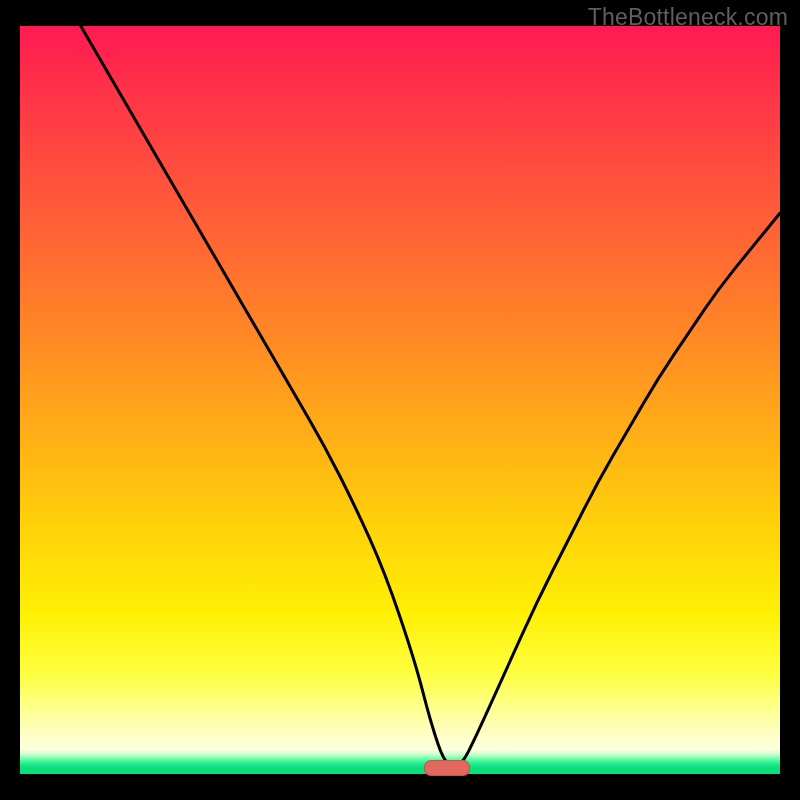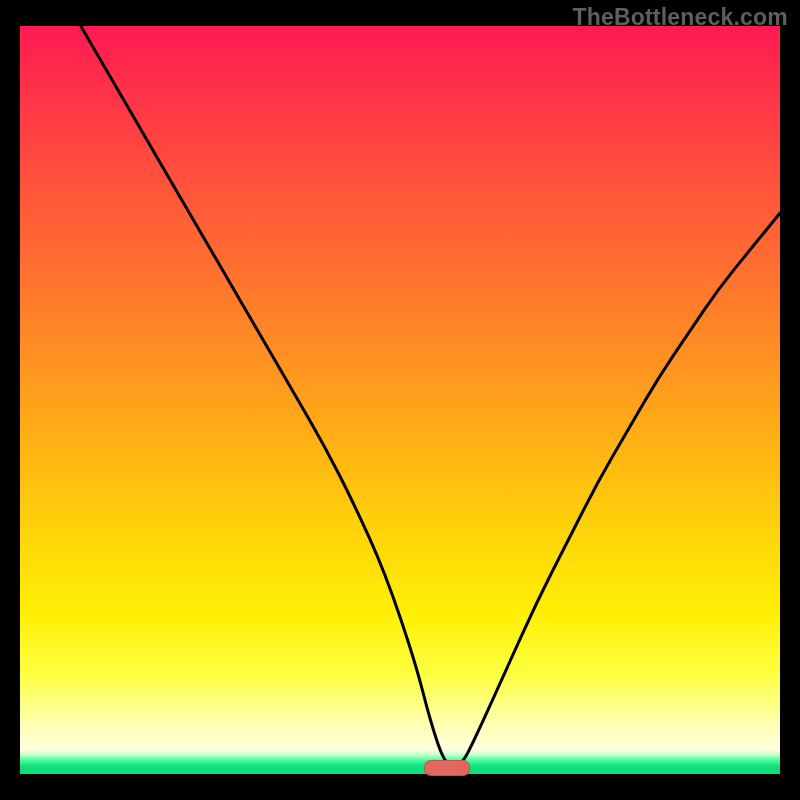--- a/index.html
+++ b/index.html
@@ -16,21 +16,21 @@
     width: 800px;
     height: 800px;
     background: #000;
   }
   .watermark {
     position: absolute;
     top: 4px;
     right: 12px;
     color: #5f5f5f;
     font-size: 23px;
-    font-weight: 700;
+    font-weight: 400;
     letter-spacing: 0.2px;
     z-index: 10;
   }
   .plot-area {
     position: absolute;
     left: 20px;
     top: 26px;
     width: 760px;
     height: 754px;
     overflow: hidden;

